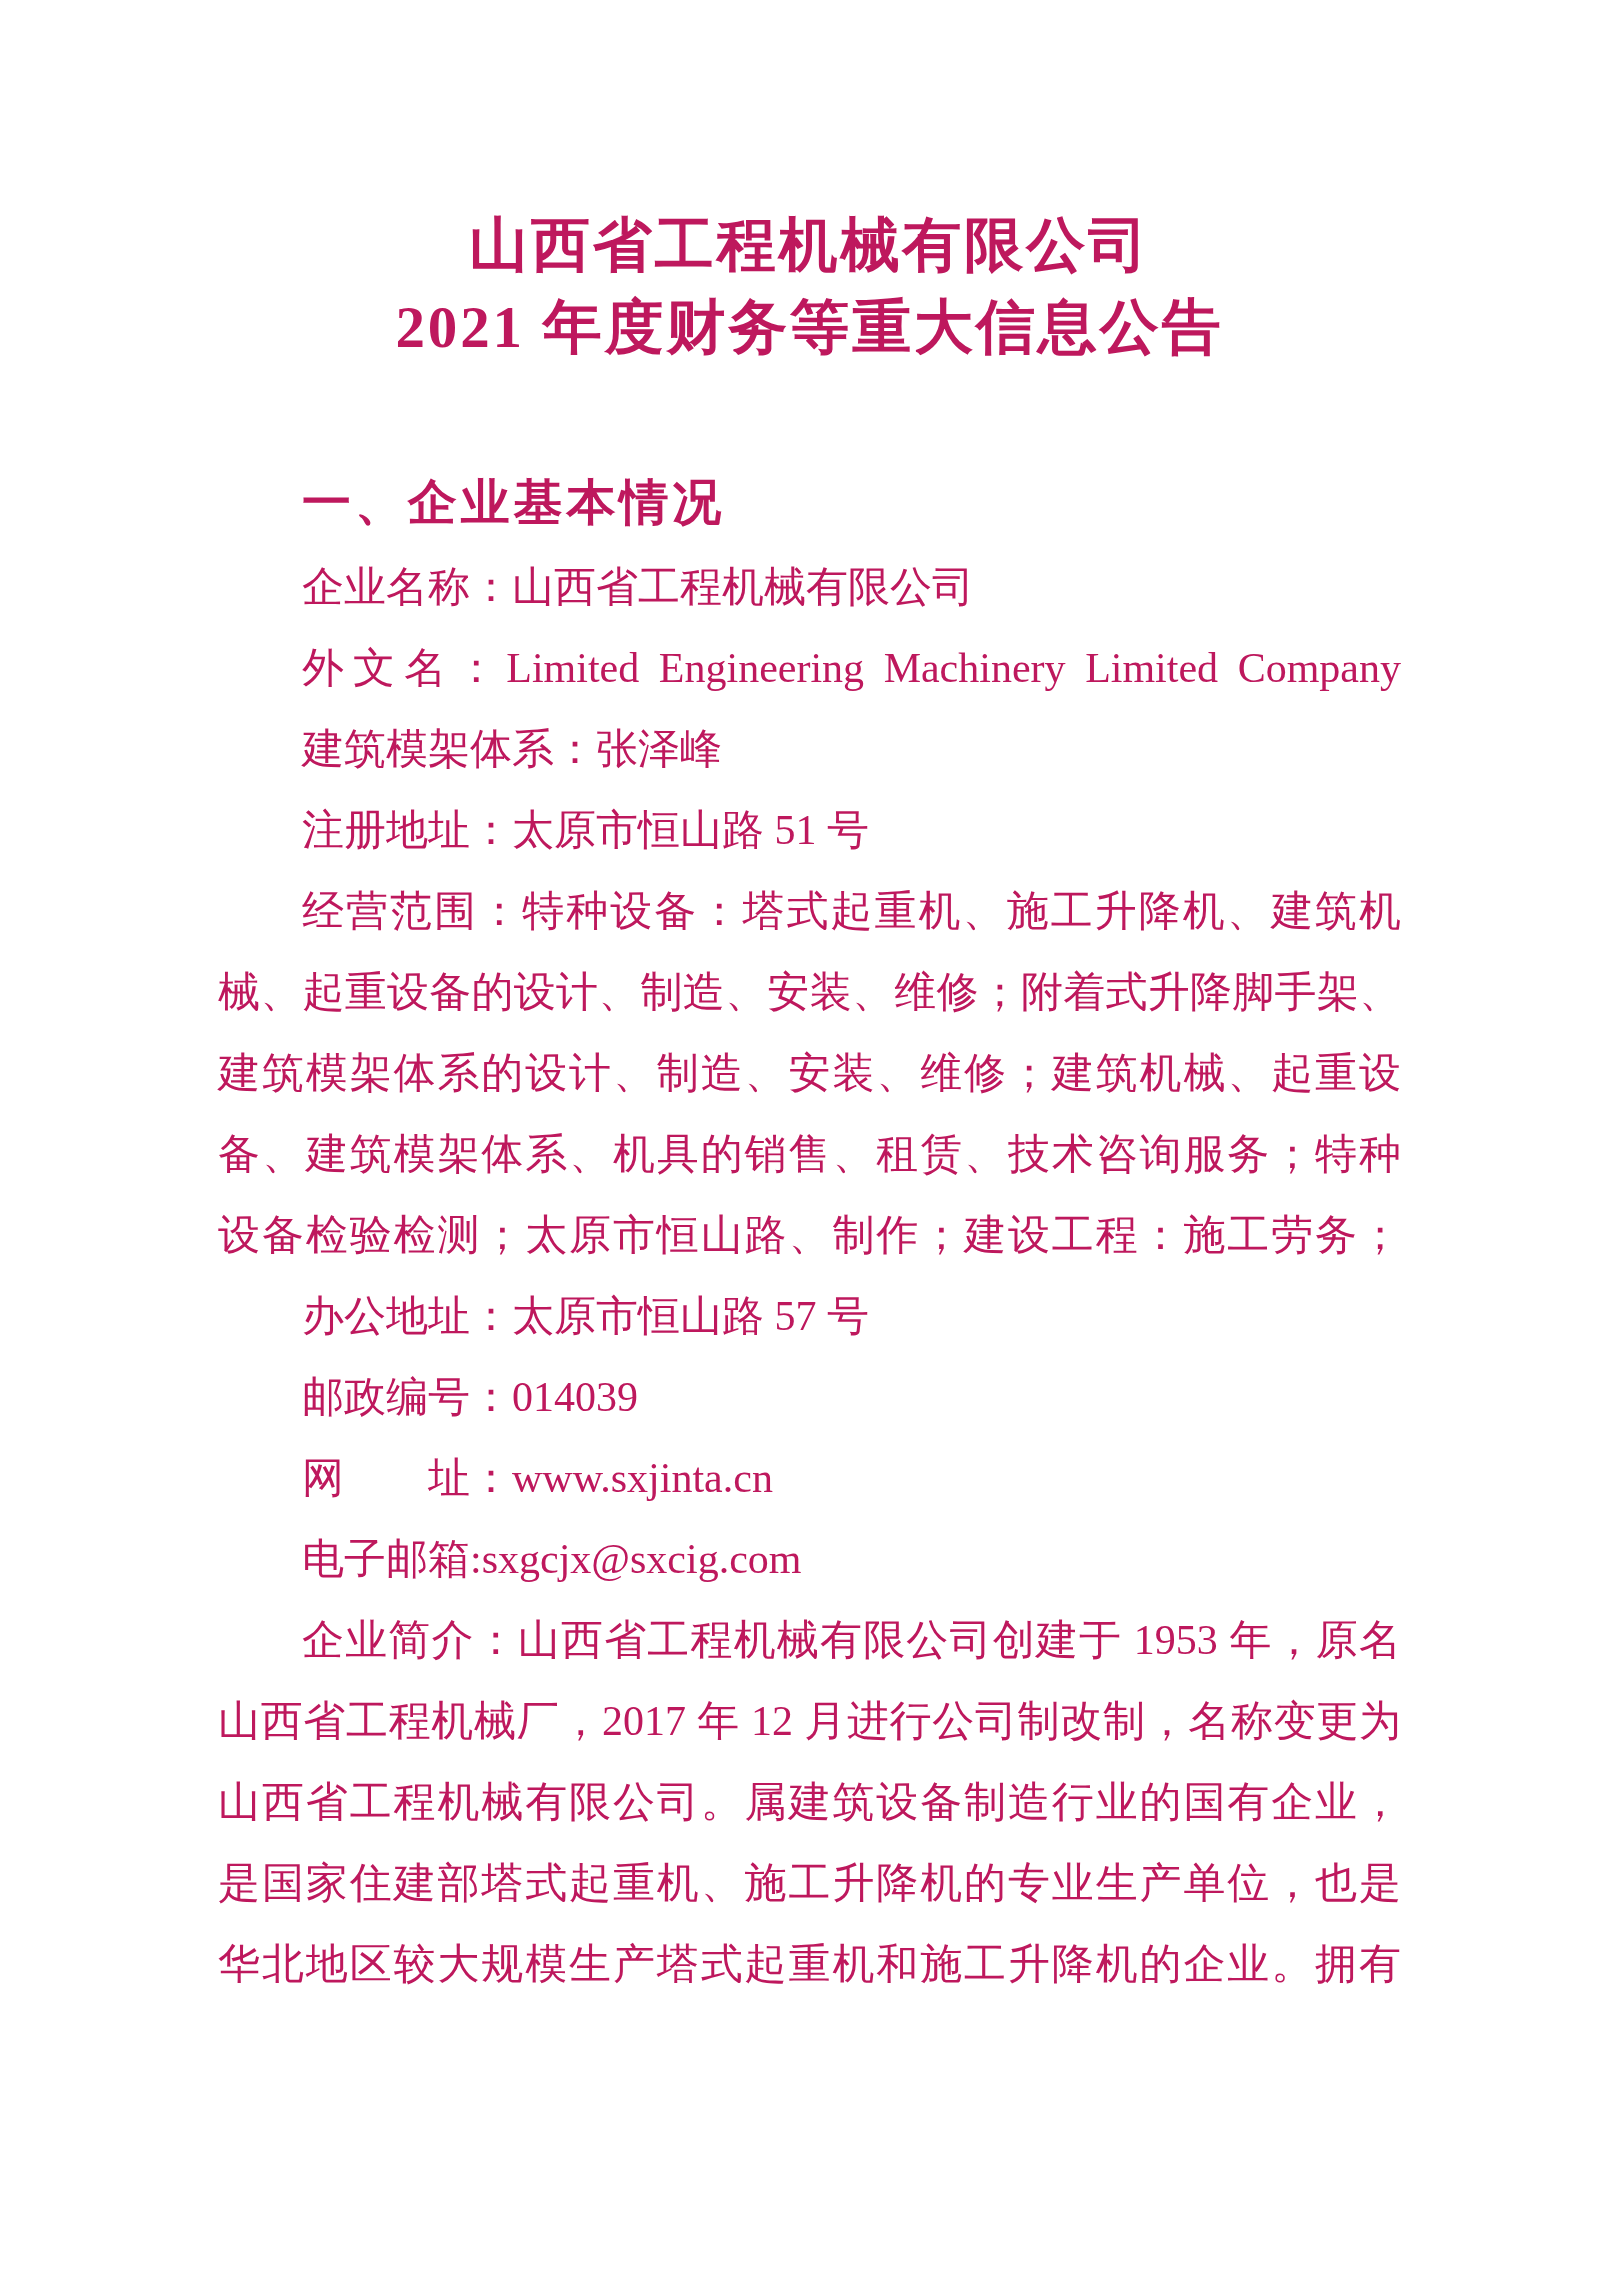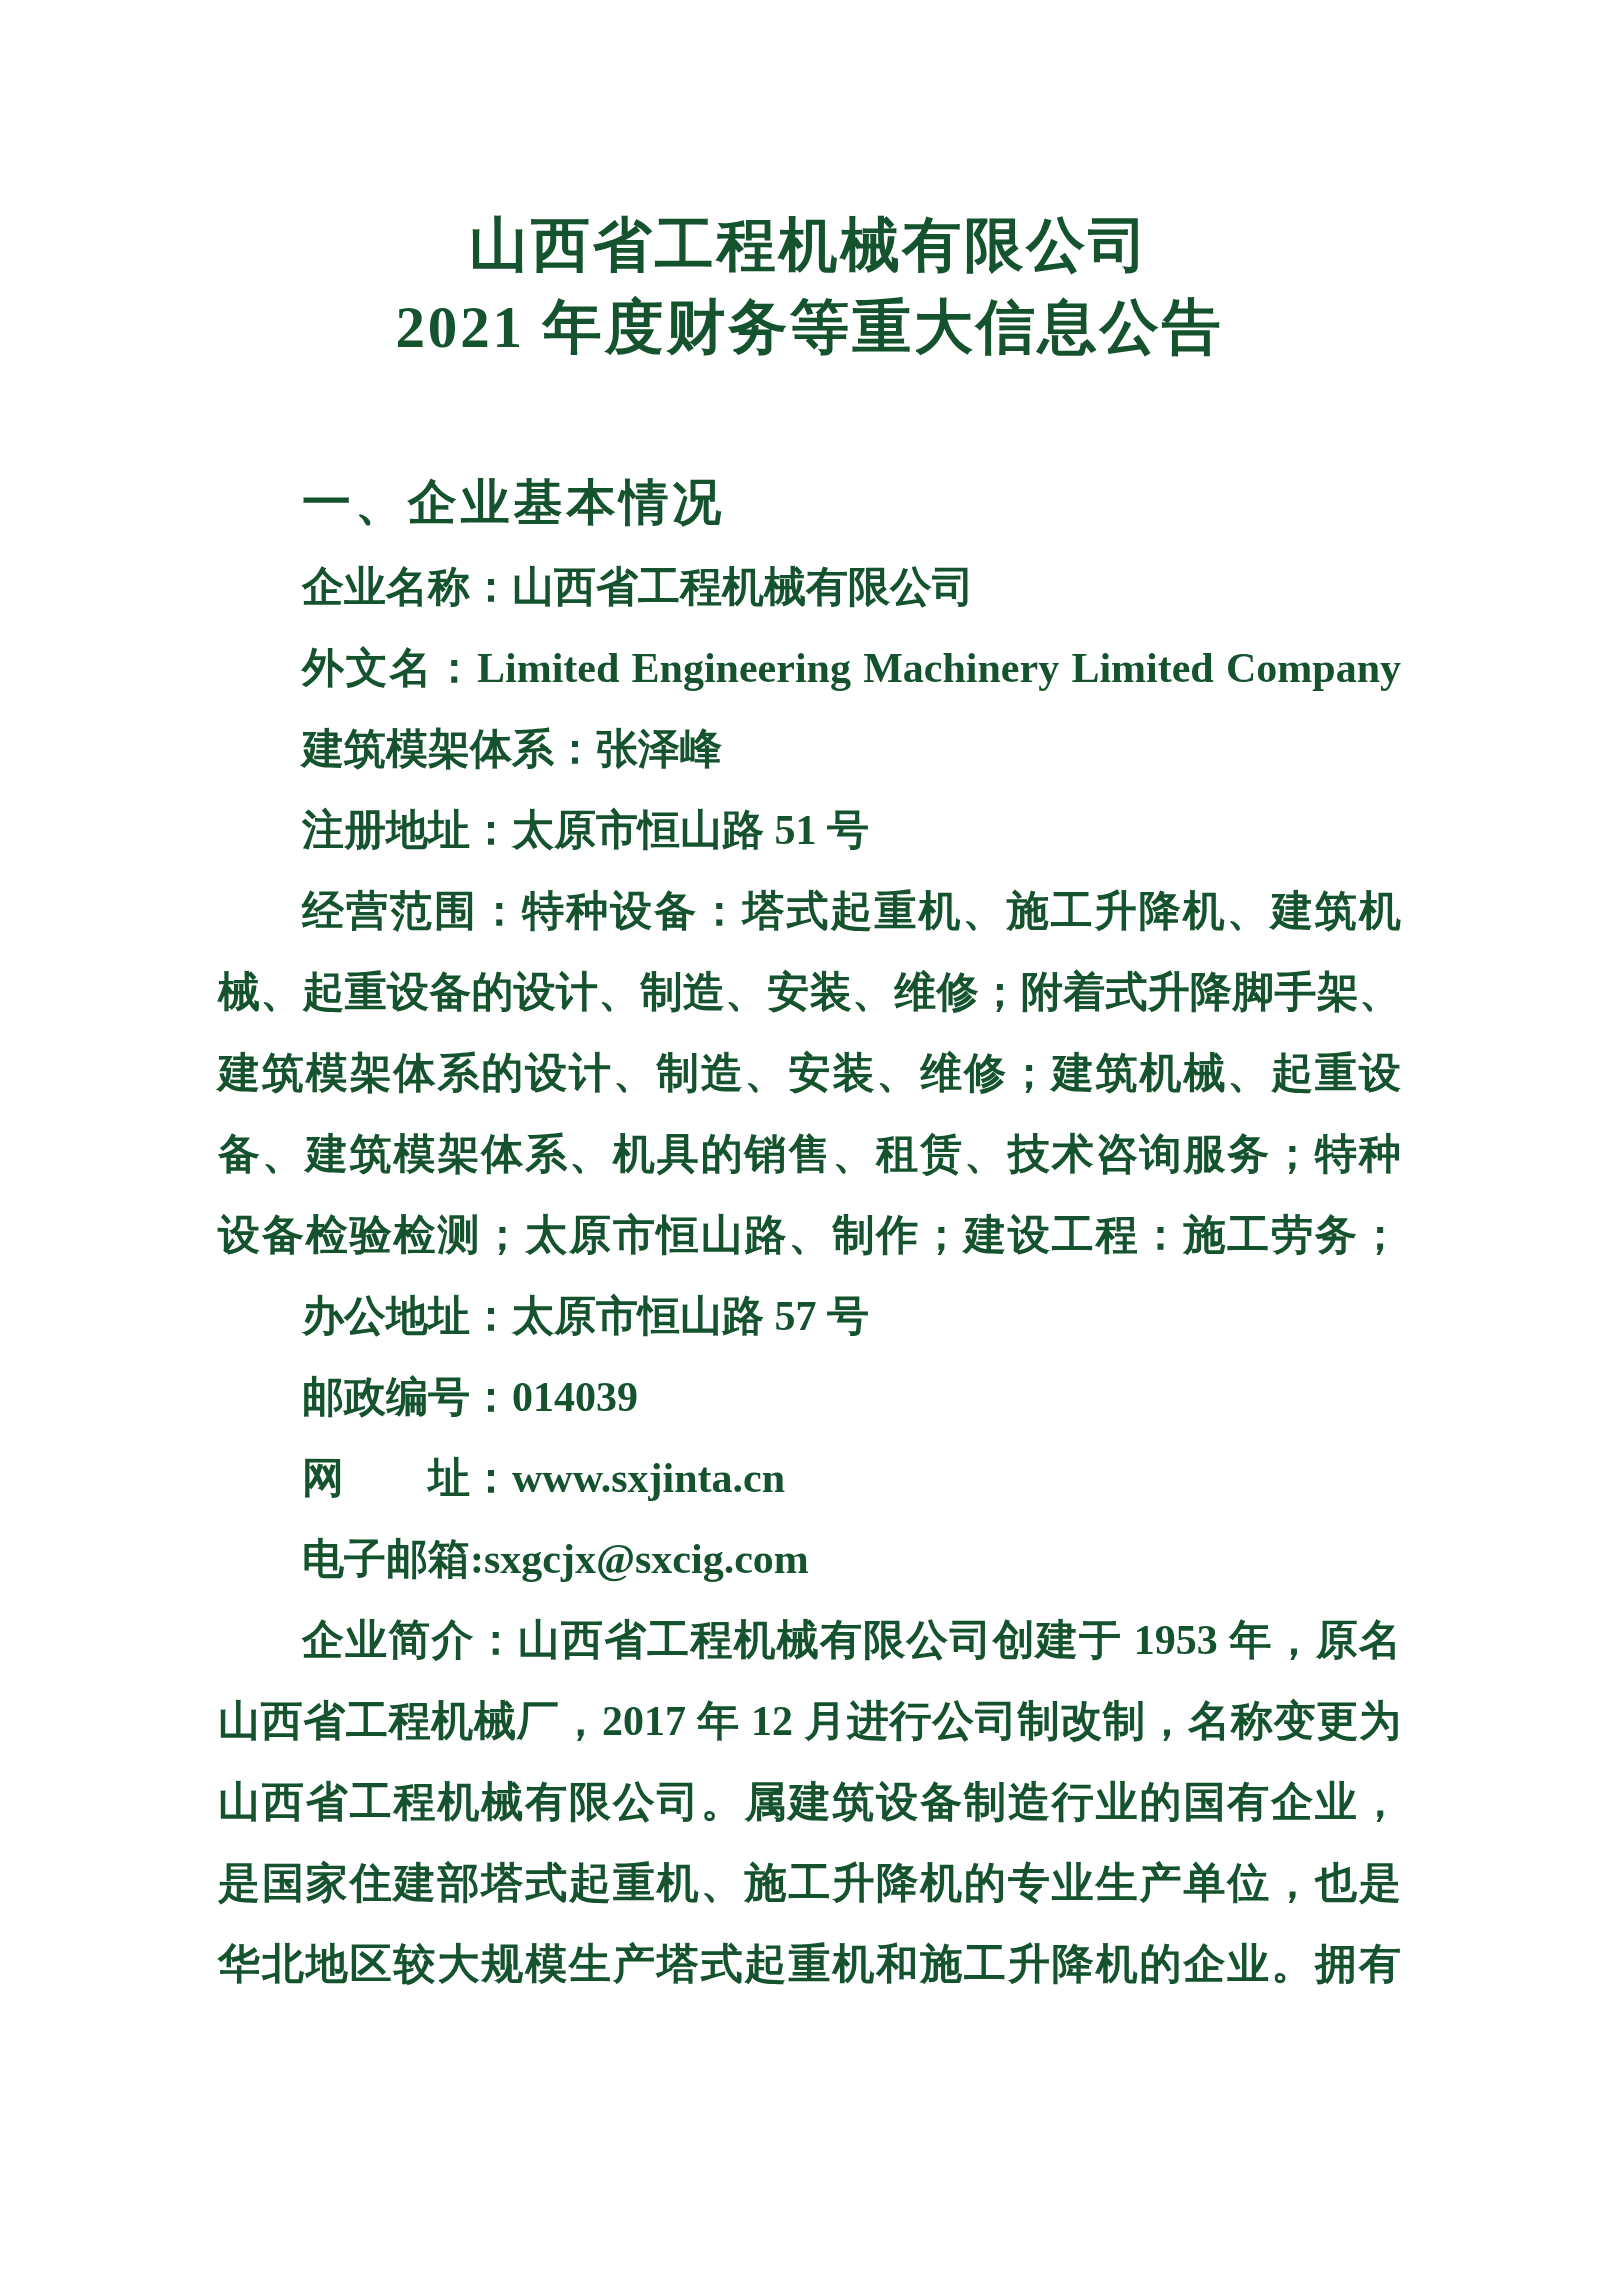--- a/index.html
+++ b/index.html
@@ -5,21 +5,21 @@
   html, body {
     margin: 0;
     padding: 0;
     background: #ffffff;
   }
   .page {
     position: relative;
     width: 1621px;
     height: 2293px;
     background: #ffffff;
-    color: #14532d;
+    color: #be185d;
     overflow: hidden;
     font-family: "Liberation Serif", "DejaVu Serif", serif;
   }
   .content {
     padding: 204px 220px 0 218px; 
   }
   .doc-title {
     text-align: center;
     font-weight: bold;
     font-size: 59px;
@@ -35,21 +35,20 @@
     font-size: 49px;
     line-height: 81px;
     letter-spacing: 3.9px;
   }
   .body-text {
     font-size: 42px;
     line-height: 81px;
   }
   .body-line {
     width: 100%;
-    font-weight: bold;
   }
   .indent {
     text-indent: 84px; 
   }
   .fill {
     text-align: justify;
     text-align-last: justify;
     text-justify: inter-ideograph;
   }
 </style>

